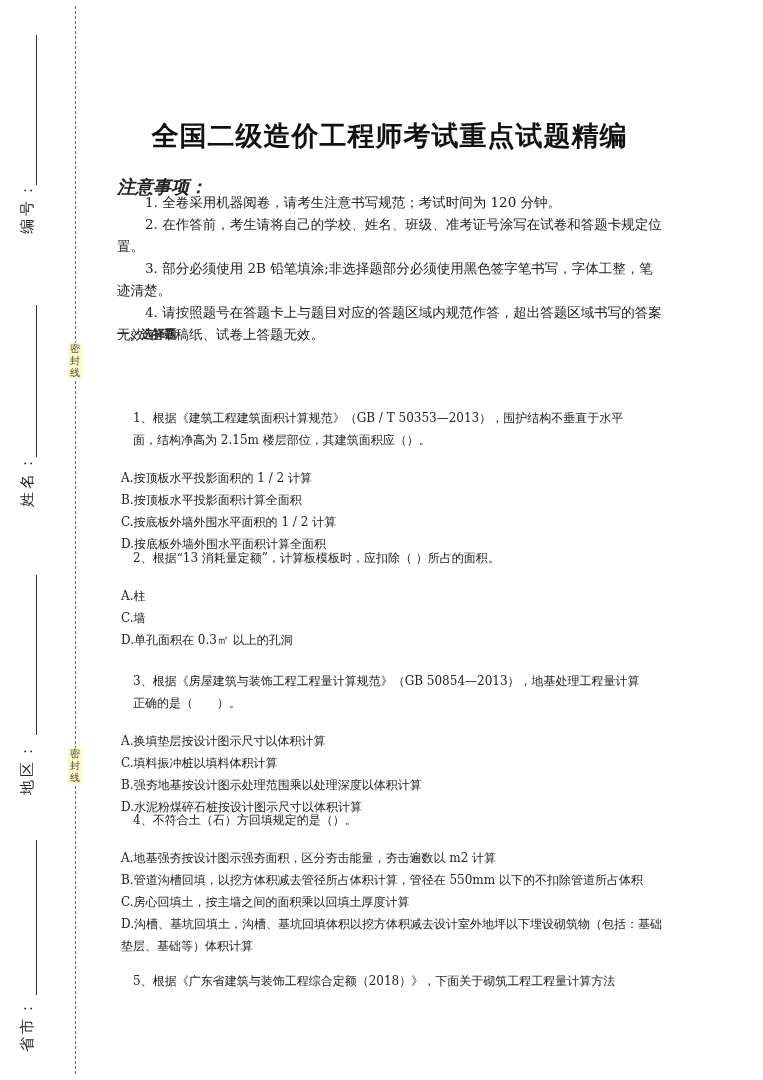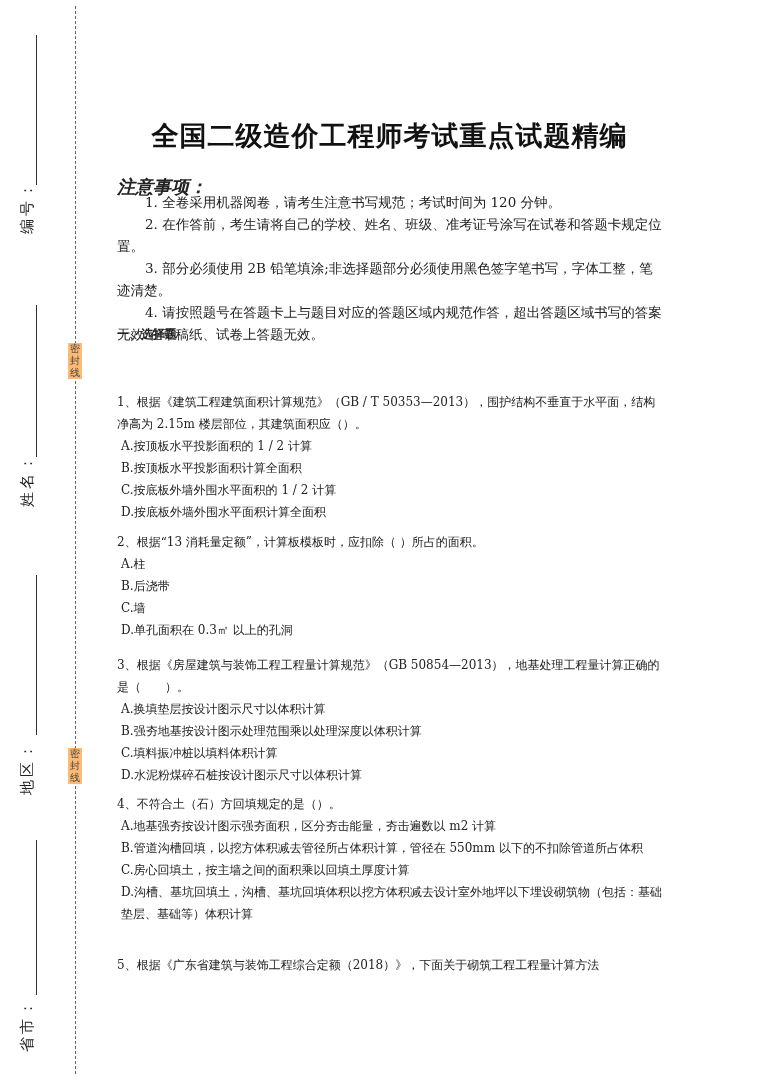--- a/index.html
+++ b/index.html
@@ -1,35 +1,35 @@
 <!DOCTYPE html>
 <html><head>
 <meta charset="utf-8">
 <style>
   html, body { margin:0; padding:0; background:#fff; }
   body { width:763px; height:1080px; position:relative; overflow:hidden;
          font-family:"DejaVu Serif","Liberation Serif",serif; color:#222; }
   .binding { position:absolute; left:0; top:0; width:95px; height:1080px; }
   .dash-line { position:absolute; left:75px; top:6px; width:0; height:1068px;
                border-left:1px dashed #666; }
-  .seal { position:absolute; left:68px; width:14px; background:#fdba74;
+  .seal { position:absolute; left:68px; width:14px; background:#fef9c3;
           font-size:10px; line-height:12px; text-align:center; color:#444; }
   .solid-seg { position:absolute; left:36px; width:0; border-left:1px solid #333; }
   .field-label { position:absolute; left:10px; width:34px; height:70px; }
   .field-label span { position:absolute; left:50%; top:50%; white-space:nowrap;
           transform:translate(-50%,-50%) rotate(-90deg); font-size:15px; letter-spacing:3px; color:#222; }
   .page { position:absolute; left:117px; top:0; width:545px; }
   .title { position:absolute; left:0; width:545px; top:118px; text-align:center;
            font-size:27px; font-weight:bold; letter-spacing:1px; color:#111; }
   .notes-head { position:absolute; top:175px; left:0; font-size:18px; font-weight:bold;font-style:italic; }
   .p { position:absolute; left:0; width:545px; font-size:13.5px; line-height:22px; }
   .indent { text-indent:28px; }
   .section { position:absolute; top:326px; left:0; font-size:12px; font-weight:bold; }
   .q { position:absolute; left:0; width:545px; font-size:12px; line-height:22px; }
-  .q .stem { margin:0; }
+  .q .stem { margin:16px; }
   .q .opt { margin:0; padding-left:4px; }
 </style>
 </head>
 <body>
 
 <div class="binding">
   <div class="dash-line"></div>
   <div class="seal" style="top:343px;">密封线</div>
   <div class="seal" style="top:748px;">密封线</div>
 
@@ -69,30 +69,29 @@
     <p class="stem">1、根据《建筑工程建筑面积计算规范》（GB / T 50353—2013），围护结构不垂直于水平面，结构净高为 2.15m 楼层部位，其建筑面积应（）。</p>
     <p class="opt">A.按顶板水平投影面积的 1 / 2 计算</p>
     <p class="opt">B.按顶板水平投影面积计算全面积</p>
     <p class="opt">C.按底板外墙外围水平面积的 1 / 2 计算</p>
     <p class="opt">D.按底板外墙外围水平面积计算全面积</p>
   </div>
 
   <div class="q" style="top:531px;">
     <p class="stem">2、根据“13 消耗量定额”，计算板模板时，应扣除（ ）所占的面积。</p>
     <p class="opt">A.柱</p>
-    <p class="opt">B.后浇带</p>
     <p class="opt">C.墙</p>
     <p class="opt">D.单孔面积在 0.3㎡ 以上的孔洞</p>
   </div>
 
   <div class="q" style="top:654px;">
     <p class="stem">3、根据《房屋建筑与装饰工程工程量计算规范》（GB 50854—2013），地基处理工程量计算正确的是（　　）。</p>
     <p class="opt">A.换填垫层按设计图示尺寸以体积计算</p>
+    <p class="opt">C.填料振冲桩以填料体积计算</p>
     <p class="opt">B.强夯地基按设计图示处理范围乘以处理深度以体积计算</p>
-    <p class="opt">C.填料振冲桩以填料体积计算</p>
     <p class="opt">D.水泥粉煤碎石桩按设计图示尺寸以体积计算</p>
   </div>
 
   <div class="q" style="top:793px;">
     <p class="stem">4、不符合土（石）方回填规定的是（）。</p>
     <p class="opt">A.地基强夯按设计图示强夯面积，区分夯击能量，夯击遍数以 m2 计算</p>
     <p class="opt">B.管道沟槽回填，以挖方体积减去管径所占体积计算，管径在 550mm 以下的不扣除管道所占体积</p>
     <p class="opt">C.房心回填土，按主墙之间的面积乘以回填土厚度计算</p>
     <p class="opt">D.沟槽、基坑回填土，沟槽、基坑回填体积以挖方体积减去设计室外地坪以下埋设砌筑物（包括：基础垫层、基础等）体积计算</p>
   </div>

